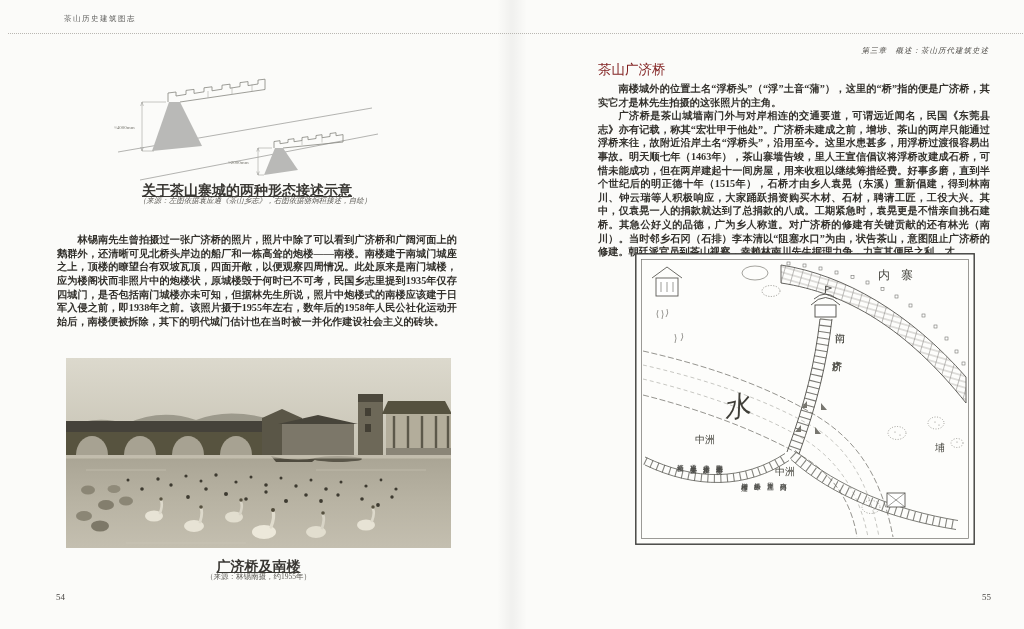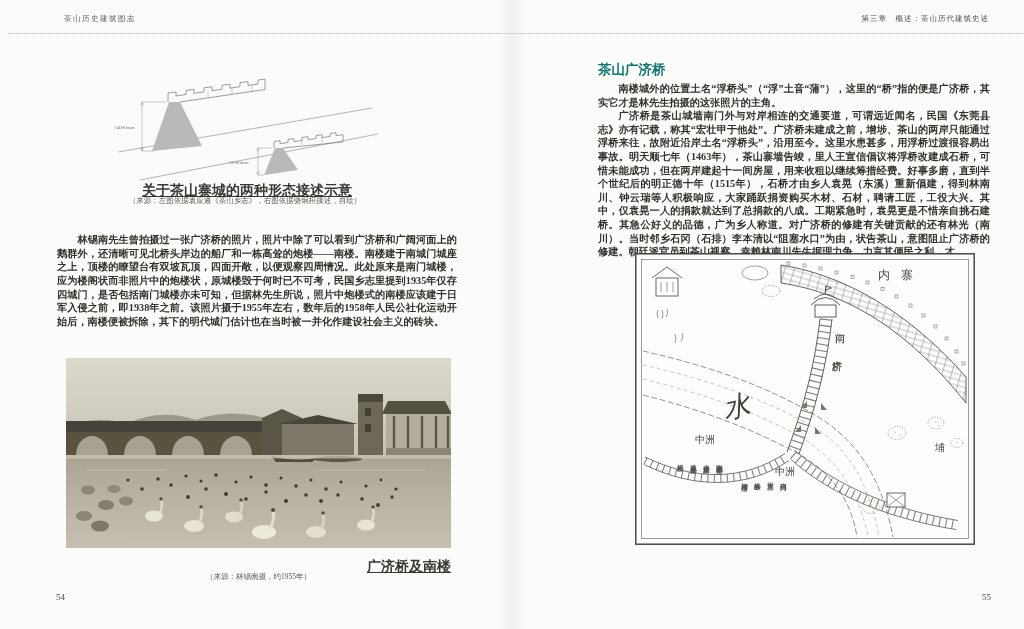--- a/index.html
+++ b/index.html
@@ -2,30 +2,30 @@
 <html><head>
 <meta charset="utf-8">
 <style>
   html,body{margin:0;padding:0;background:#e9e8e4;}
   .spread{position:relative;width:1024px;height:629px;background:#fbfbf9;
           font-family:"Liberation Serif","DejaVu Serif",serif;color:#2e2c28;overflow:hidden;padding-left:23px;}
   .gutter{position:absolute;left:497px;top:0;width:30px;height:100%;
           background:linear-gradient(90deg,rgba(0,0,0,0),rgba(0,0,0,.045),rgba(0,0,0,0));}
   .runhead{position:absolute;top:14px;font-size:7.5px;color:#5a5a58;letter-spacing:1.5px;}
   .runhead.lft{left:64px;}
-  .runhead.rgt{right:58px;color:#4c4a46;letter-spacing:1px;}
+  .runhead.rgt{right:58px;font-style:italic;color:#4c4a46;letter-spacing:1px;margin-top:32px;}
   .rule{position:absolute;top:33px;left:8px;right:8px;border-top:1px dotted #b9b7b2;height:0;}
   .body-text{position:absolute;font-size:10.2px;line-height:13.6px;text-align:justify;
              text-indent:2em;color:#33312c;font-weight:bold;}
   #left-body{left:57px;top:223px;width:400px;}
   #right-p1{left:598px;top:72px;width:392px;}
   #right-p2{left:598px;top:99px;width:392px;}
   .sec-title{position:absolute;left:598px;top:50px;
              font-family:"Liberation Sans","DejaVu Sans",sans-serif;
-             font-weight:bold;font-size:13.5px;color:#0f766e;}
+             font-weight:normal;font-size:13.5px;color:#7f1d1d;}
   .fig-caption{position:absolute;font-size:14px;font-weight:bold;color:#3a3834;text-align:center;text-decoration:underline;}
   .fig-source{position:absolute;font-size:7.5px;color:#5c5a55;text-align:center;}
   .pagenum{position:absolute;top:592px;font-size:9px;color:#4a4845;}
   #pn-left{left:56px;text-align:center;}
   #pn-right{right:56px;}
   .figbox{position:absolute;}
   
   .map-label{position:absolute;color:#47463f;font-size:10px;line-height:1.05;}
   .map-label.v{writing-mode:vertical-rl;}
   .lbl-neizhai{left:243px;top:16px;font-size:12px;letter-spacing:11px;white-space:nowrap;}
@@ -76,21 +76,21 @@
         <path d="M30,44 H54 M30,93 H42 M30,44 V93"></path>
         <path d="M28.6,48 L30,44 L31.4,48 M28.6,89 L30,93 L31.4,89"></path>
         <path d="M146,90 H160 M146,117 H152 M146,90 V117"></path>
         <path d="M144.7,93.5 L146,90 L147.3,93.5 M144.7,113.5 L146,117 L147.3,113.5"></path>
       </g>
       <text x="2" y="71" font-size="5" fill="#77766f">≈4000mm</text>
       <text x="116" y="106" font-size="5" fill="#77766f">≈2000mm</text>
     </svg>
   </div>
   <div class="fig-caption" style="left:92px;top:182px;width:310px;">关于茶山寨城的两种形态接述示意</div>
-  <div class="fig-source" style="left:70px;top:196px;width:350px;">（来源：左图依据袁应遴《茶山乡志》，右图依据骆炯桓接述，自绘）</div>
+  <div class="fig-source" style="left:80px;top:196px;width:350px;font-style:italic;">（来源：左图依据袁应遴《茶山乡志》，右图依据骆炯桓接述，自绘）</div>
 
   <p class="body-text" id="left-body">林锡南先生曾拍摄过一张广济桥的照片，照片中除了可以看到广济桥和广阔河面上的鹅群外，还清晰可见北桥头岸边的船厂和一栋高耸的炮楼——南楼。南楼建于南城门城座之上，顶楼的瞭望台有双坡瓦顶，四面开敞，以便观察四周情况。此处原来是南门城楼，应为楼阁状而非照片中的炮楼状，原城楼毁于何时已不可考，民国乡志里提到1935年仅存四城门，是否包括南门城楼亦未可知，但据林先生所说，照片中炮楼式的南楼应该建于日军入侵之前，即1938年之前。该照片摄于1955年左右，数年后的1958年人民公社化运动开始后，南楼便被拆除，其下的明代城门估计也在当时被一并化作建设社会主义的砖块。</p>
 
   <div class="figbox" style="left:66px;top:358px;width:385px;height:190px;">
     <svg width="385" height="190" viewBox="0 0 385 190">
       <defs>
         <linearGradient id="sky" x1="0" y1="0" x2="0" y2="1">
           <stop offset="0" stop-color="#dcd9cd"></stop>
             <stop offset="1" stop-color="#c7c3b4"></stop>
         </linearGradient>
@@ -191,21 +191,21 @@
         <ellipse cx="250" cy="174" rx="10" ry="6" fill="#e2decf"></ellipse>
           <path d="M256,170 q3,-9 1,-13" stroke="#d8d4c6" stroke-width="2.8" fill="none"></path>
           <circle cx="257" cy="155" r="1.8" fill="#55503f"></circle>
         <ellipse cx="300" cy="167" rx="9" ry="5.5" fill="#e7e3d5"></ellipse>
           <path d="M306,163 q3,-8 1,-12" stroke="#ddd9cb" stroke-width="2.6" fill="none"></path>
           <circle cx="307" cy="149" r="1.7" fill="#55503f"></circle>
       </g>
       <path d="M20,112 h80 M250,112 h110 M60,185 h120" stroke="#cdc8b8" stroke-width="0.8" opacity="0.7"></path>
     </svg>
   </div>
-  <div class="fig-caption" style="left:66px;top:558px;width:385px;text-align:right;">广济桥及南楼</div>
+  <div class="fig-caption" style="left:66px;top:558px;width:385px;">广济桥及南楼</div>
   <div class="fig-source" style="left:66px;top:572px;width:385px;">（来源：林锡南摄，约1955年）</div>
 
   <div class="pagenum" id="pn-left">54</div>
 
   <h2 class="sec-title">茶山广济桥</h2>
   <p class="body-text" id="right-p1">南楼城外的位置土名“浮桥头”（“浮”土音“蒲”），这里的“桥”指的便是广济桥，其实它才是林先生拍摄的这张照片的主角。</p>
   <p class="body-text" id="right-p2">广济桥是茶山城墙南门外与对岸相连的交通要道，可谓远近闻名，民国《东莞县志》亦有记载，称其“宏壮甲于他处”。广济桥未建成之前，增埗、茶山的两岸只能通过浮桥来往，故附近沿岸土名“浮桥头”，沿用至今。这里水患甚多，用浮桥过渡很容易出事故。明天顺七年（1463年），茶山寨墙告竣，里人王宣信倡议将浮桥改建成石桥，可惜未能成功，但在两岸建起十一间房屋，用来收租以继续筹措经费。好事多磨，直到半个世纪后的明正德十年（1515年），石桥才由乡人袁晃（东溪）重新倡建，得到林南川、钟云瑞等人积极响应，大家踊跃捐资购买木材、石材，聘请工匠，工役大兴。其中，仅袁晃一人的捐款就达到了总捐款的八成。工期紧急时，袁晃更是不惜亲自挑石建桥。其急公好义的品德，广为乡人称道。对广济桥的修建有关键贡献的还有林光（南川）。当时邻乡石冈（石排）李本清以“阻塞水口”为由，状告茶山，意图阻止广济桥的修建。朝廷派官员到茶山视察，幸赖林南川先生据理力争，力言其便民之利，才</p>
 
   <div class="figbox" style="left:635px;top:253px;width:340px;height:292px;">
     <svg width="340" height="292" viewBox="0 0 340 292">

